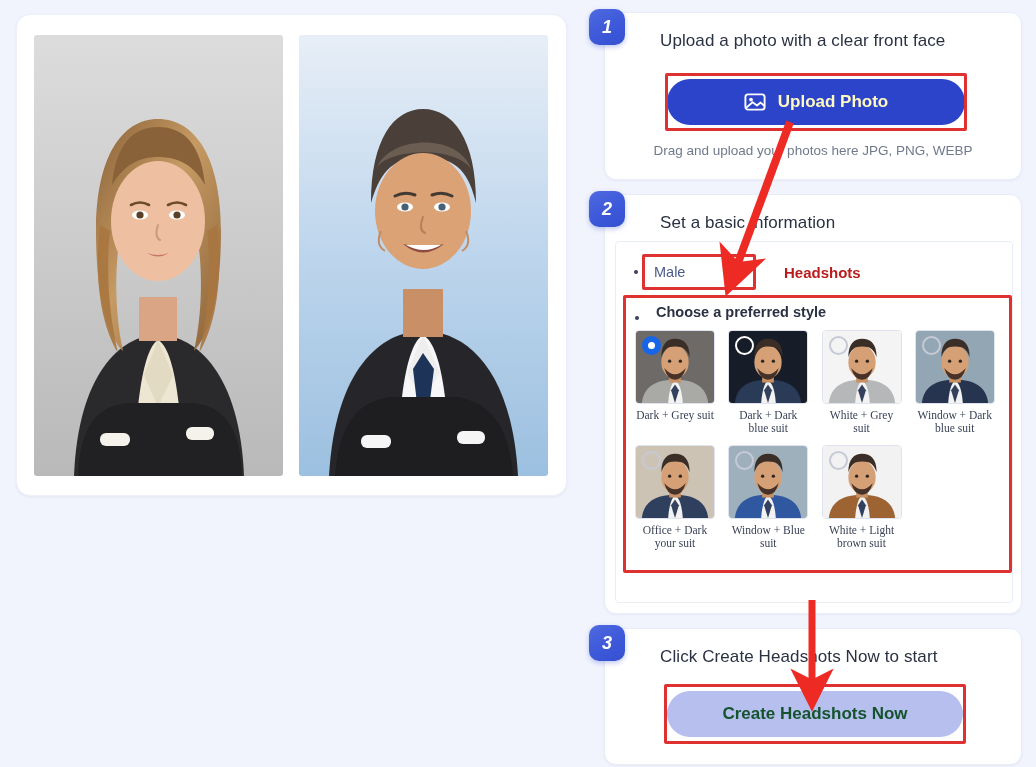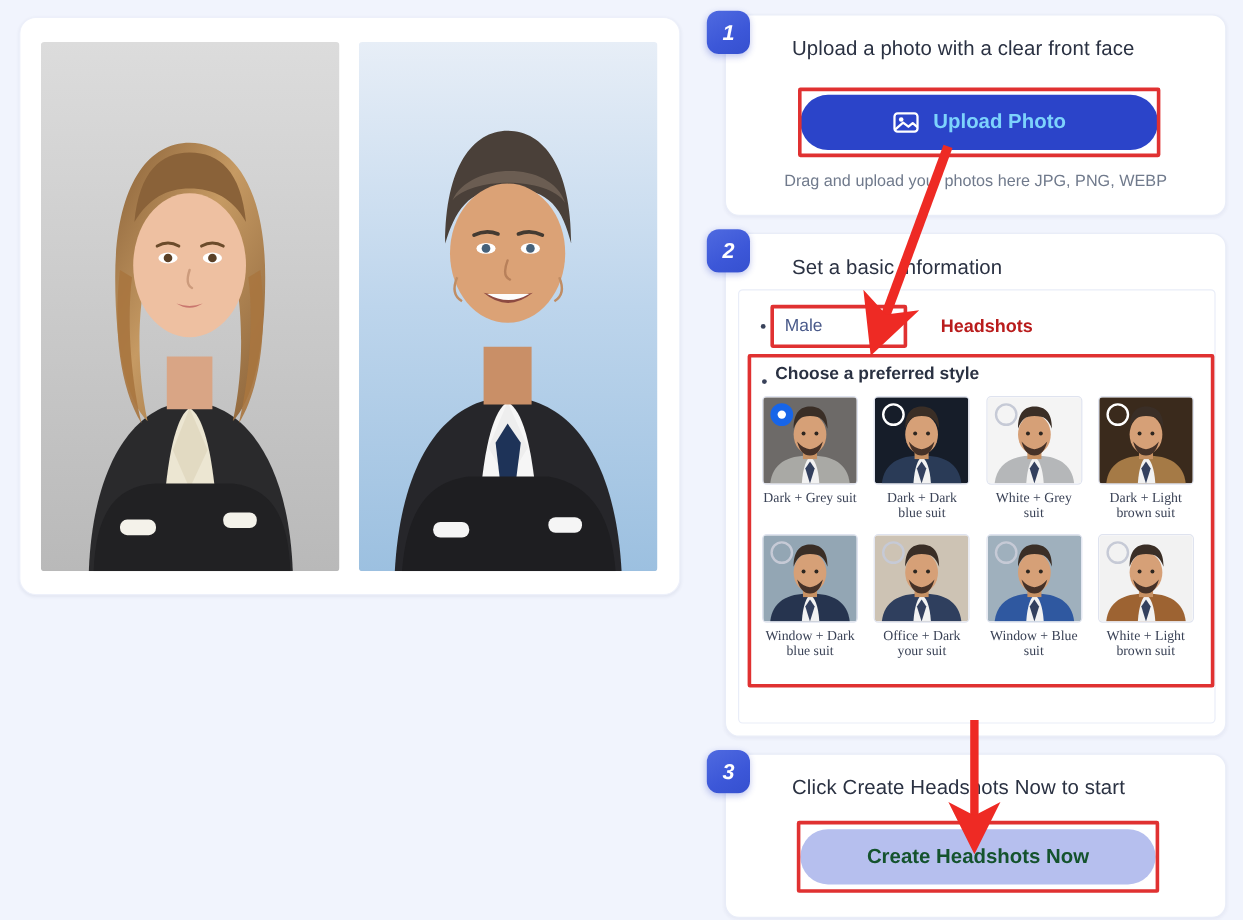--- a/index.html
+++ b/index.html
@@ -60,21 +60,21 @@
   #card1 { height: 168px; }
   #card1 .step-title { position:absolute; left: 55px; top: 18px; }
   .upload-wrap {
     position: absolute; left: 62px; top: 66px;
     width: 298px; height: 46px;
   }
   .upload-btn {
     width: 100%; height: 100%;
     background: #2b44c9;
     border: none; border-radius: 23px;
-    color: #7dd3fc; font-size: 17px; font-weight: bold;
+    color: #fef9c3; font-size: 17px; font-weight: bold;
     font-family: "Liberation Sans", sans-serif;
     display: flex; align-items: center; justify-content: center; gap: 12px;
     cursor: pointer;
   }
   .hl-red {
     position: absolute; border: 3px solid #e03131; border-radius: 2px;
     pointer-events: none; z-index: 9;
   }
   .upload-hint {
     position: absolute; left: 0; right: 0; top: 130px;
@@ -98,21 +98,21 @@
     width: 104px; height: 28px;
     border: none; background: transparent;
     display: flex; align-items: center; justify-content: space-between;
     padding: 0 7px 0 9px; cursor: pointer;
   }
   .select-val { font-size: 14.5px; color: #4a5a8a; }
   .chev { color: #4a5a8a; font-size: 12px; line-height: 1; }
   .headshots-lbl { font-size: 15px; color: #b91c1c; font-weight: bold; margin-left: 28px; }
 
   .style-section { position: absolute; left: 11px; top: 56px; width: 374px; }
-  .style-head { display: flex; align-items: flex-end; gap: 7px; padding: 6px 0 2px 8px; }
+  .style-head { display: flex; align-items: flex-end; gap: 17px; padding: 6px 0 2px 8px; }
   .style-head-txt { font-size: 14.5px; color: #2a3142; font-weight: bold; }
   .style-grid {
     display: grid; grid-template-columns: repeat(4, 1fr);
     gap: 10px 13px; padding: 8px 6px 6px 8px;
   }
   .style-item { width: 80px; cursor: pointer; font-family: Liberation Serif, serif; }
   .thumb {
     width: 80px; height: 74px; border-radius: 4px;
     position: relative; overflow: hidden;
     border: 1px solid #dfe3ef;
@@ -346,38 +346,20 @@
                     <circle cx="34.5" cy="31" r="1.7" fill="#2d2620"></circle>
                     <circle cx="45.5" cy="31" r="1.7" fill="#2d2620"></circle>
                   </svg>
                   <span class="radio off light"></span>
                 </div>
                 <div class="style-label">White + Grey suit</div>
               </div>
               <div class="style-item">
                 <div class="thumb">
                   <svg viewBox="0 0 80 74" preserveAspectRatio="none">
-                    <rect width="80" height="74" fill="#3a2a1c"></rect>
-                    <path d="M6 74 C8 57 20 50 40 50 C60 50 72 57 74 74 Z" fill="#a57a46"></path>
-                    <path d="M33 74 C34 60 37 53 40 51 C44 53 47 60 48 74 Z" fill="#f2f2f2"></path>
-                    <path d="M40 55 L36 61 L40 74 L44 61 Z" fill="#33405e"></path>
-                    <rect x="34" y="40" width="12" height="13" fill="#c79163"></rect>
-                    <ellipse cx="40" cy="32" rx="14" ry="17" fill="#d6a077"></ellipse>
-                    <path d="M26 27 C26 13 32 8 40 8 C49 8 55 13 55 27 C52 19 49 16 40 16 C32 16 29 19 26 27 Z" fill="#3a2e26"></path>
-                    <path d="M29 38 q11 13 22 0 q-3 12 -11 12 q-8 0 -11 -12 Z" fill="#463228"></path>
-                    <circle cx="34.5" cy="31" r="1.7" fill="#2d2620"></circle>
-                    <circle cx="45.5" cy="31" r="1.7" fill="#2d2620"></circle>
-                  </svg>
-                  <span class="radio off"></span>
-                </div>
-                <div class="style-label">Dark + Light brown suit</div>
-              </div>
-              <div class="style-item">
-                <div class="thumb">
-                  <svg viewBox="0 0 80 74" preserveAspectRatio="none">
                     <rect width="80" height="74" fill="#93a6b4"></rect>
                     <path d="M6 74 C8 57 20 50 40 50 C60 50 72 57 74 74 Z" fill="#26344f"></path>
                     <path d="M33 74 C34 60 37 53 40 51 C44 53 47 60 48 74 Z" fill="#f2f2f2"></path>
                     <path d="M40 55 L36 61 L40 74 L44 61 Z" fill="#33405e"></path>
                     <rect x="34" y="40" width="12" height="13" fill="#c79163"></rect>
                     <ellipse cx="40" cy="32" rx="14" ry="17" fill="#d6a077"></ellipse>
                     <path d="M26 27 C26 13 32 8 40 8 C49 8 55 13 55 27 C52 19 49 16 40 16 C32 16 29 19 26 27 Z" fill="#3a2e26"></path>
                     <path d="M29 38 q11 13 22 0 q-3 12 -11 12 q-8 0 -11 -12 Z" fill="#463228"></path>
                     <circle cx="34.5" cy="31" r="1.7" fill="#2d2620"></circle>
                     <circle cx="45.5" cy="31" r="1.7" fill="#2d2620"></circle>

